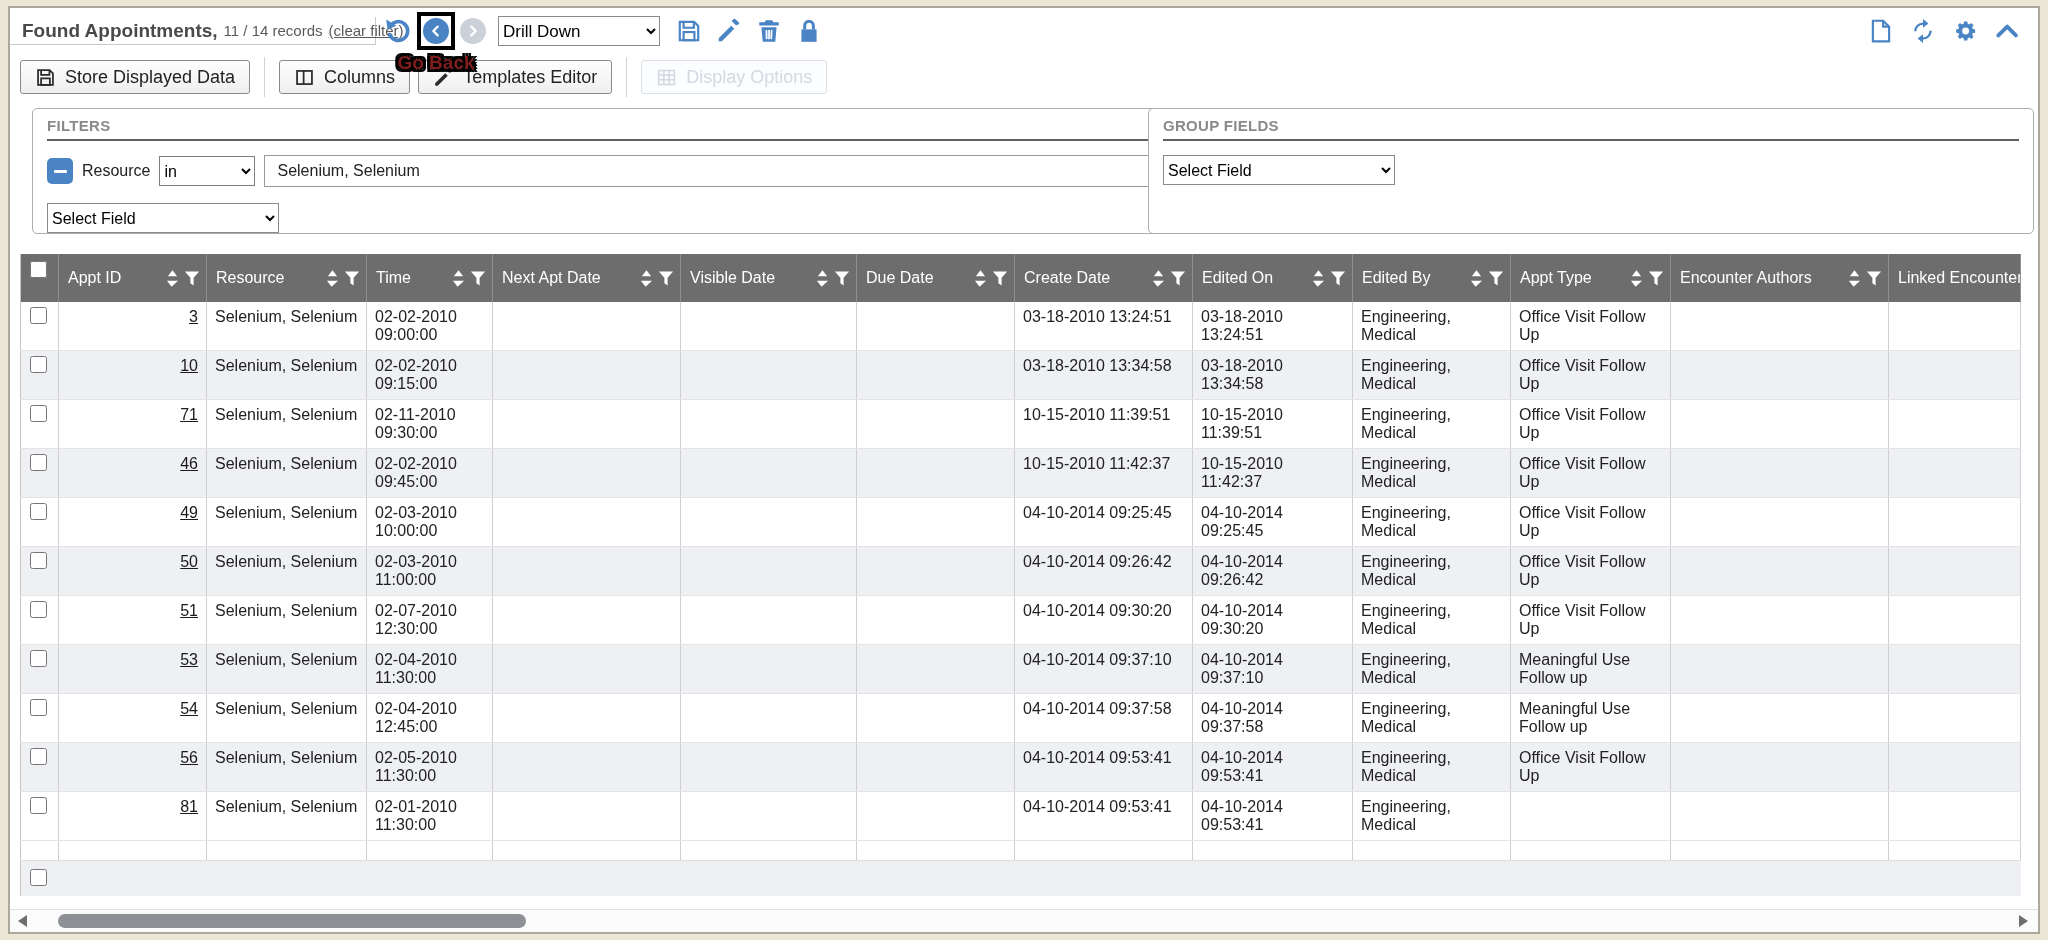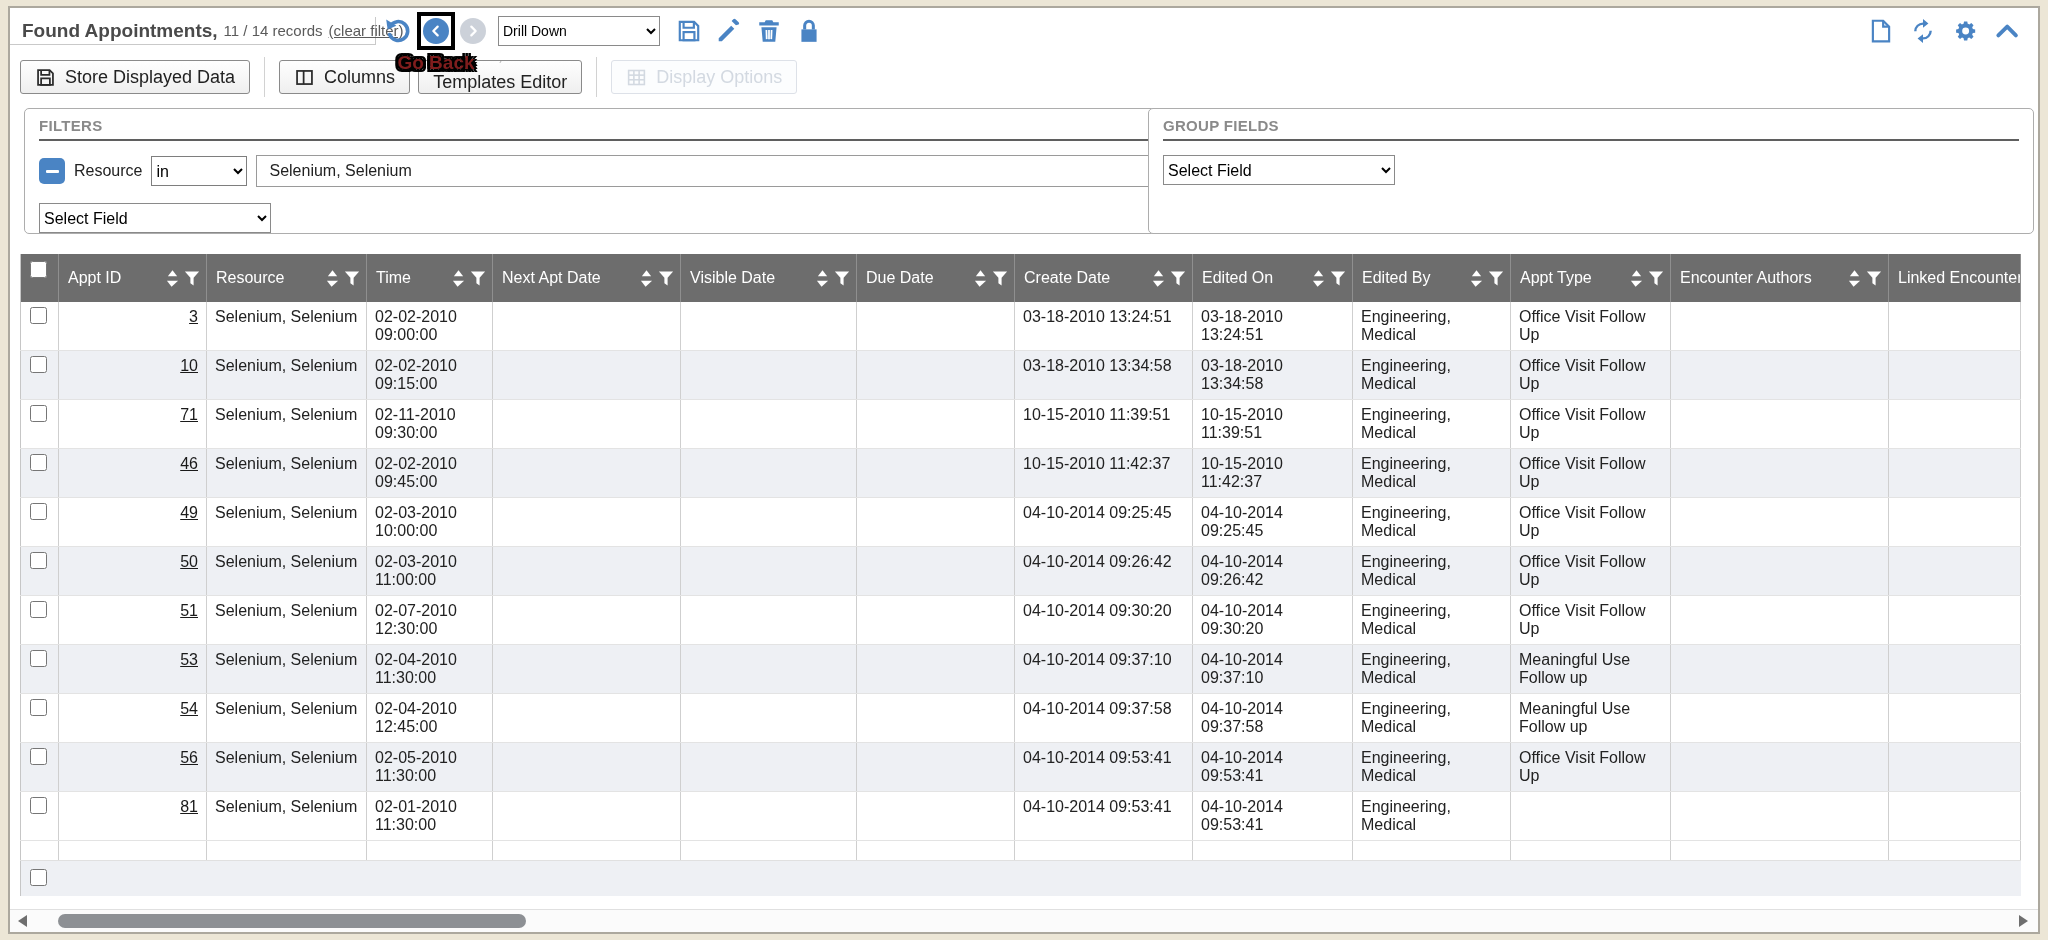--- a/index.html
+++ b/index.html
@@ -36,48 +36,48 @@
   }
   .circle-btn.disabled { background:#ccd1d9; cursor:default; }
   .circle-btn svg { width:16px; height:16px; }
   .focus-wrap { position:relative; border:4px solid #000; padding:2px; display:flex; }
   .tooltip {
     position:absolute; top:36px; left:50%; transform:translateX(-50%);
     font-size:19px; font-weight:bold; color:#7f1d1d; white-space:nowrap; z-index:50;
     text-shadow:-3px -3px 0 #000,3px -3px 0 #000,-3px 3px 0 #000,3px 3px 0 #000,
                 -3px 0 0 #000,3px 0 0 #000,0 -3px 0 #000,0 3px 0 #000;
   }
-  .view-select { margin-left:12px; width:162px; height:30px; font-size:14px;
+  .view-select { margin-left:12px; width:162px; height:30px; font-size:17px;
     font-family:"Liberation Sans",sans-serif; border:1px solid #8a8a8a; background:#fff; }
   .doc-ics { display:flex; align-items:center; gap:14px; margin-left:16px; }
   .doc-ics svg, .right-ics svg { width:26px; height:26px; cursor:pointer; }
   .right-ics { display:flex; align-items:center; gap:16px; margin-left:auto; padding-right:18px; }
 
   
   .bar2 { display:flex; align-items:center; height:46px; padding-left:10px; }
   .btn {
     display:inline-flex; align-items:center; gap:9px;
     height:34px; padding:0 14px; font-size:18px; color:#222;
     background:linear-gradient(#fefefe,#efefef);
     border:1px solid #8a8a8a; border-radius:3px; cursor:pointer; white-space:nowrap;
   }
   .btn svg { width:21px; height:21px; }
-  .btn + .btn { margin-left:8px;flex-direction:column; }
+  .btn + .btn { margin-left:8px; }
   .btn.disabled {
     color:#d3d9e1; border-color:#dde1e8; background:#fcfdfe; cursor:default;
   }
   .vdiv { width:1px; height:40px; background:#d2d2d2; margin:0 14px; }
 
   
   .panels-row { position:relative; height:142px; }
   .sub-panel {
     position:absolute; top:8px; height:126px;
     border:1px solid #adadad; border-radius:5px; background:#fff; padding:8px 14px;
   }
-  .sub-panel.filters { left:14px; width:1209px; }
+  .sub-panel.filters { left:22px; width:1209px; }
   .sub-panel.groups  { left:1138px; width:886px; }
   .sub-title { font-size:15px; font-weight:bold; color:#8a8a8a; letter-spacing:.3px; padding-bottom:5px; }
   .sub-rule { border-bottom:2px solid #5f5f5f; margin-right:34px; }
   .groups .sub-rule { margin-right:0; }
   .cancel-ic { position:absolute; right:12px; top:8px; width:26px; height:26px; cursor:pointer; }
   .filter-row { display:flex; align-items:center; gap:9px; margin-top:14px; }
   .minus-btn {
     width:26px; height:26px; border-radius:5px; background:#4a84c4;
     display:flex; align-items:center; justify-content:center; cursor:pointer; flex:0 0 auto;
   }

